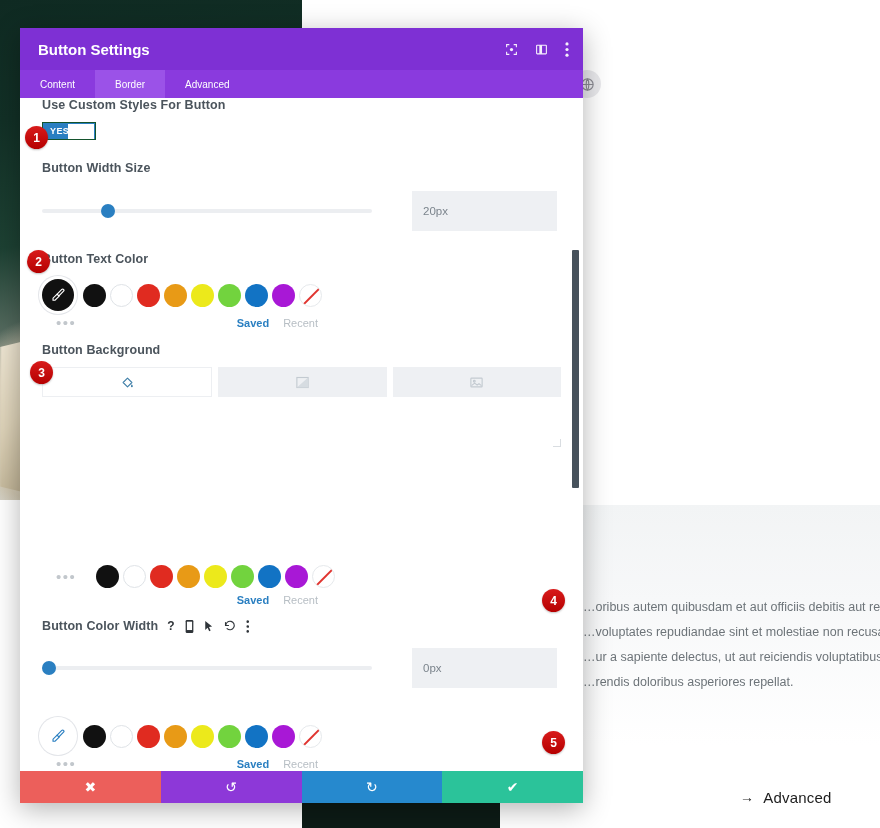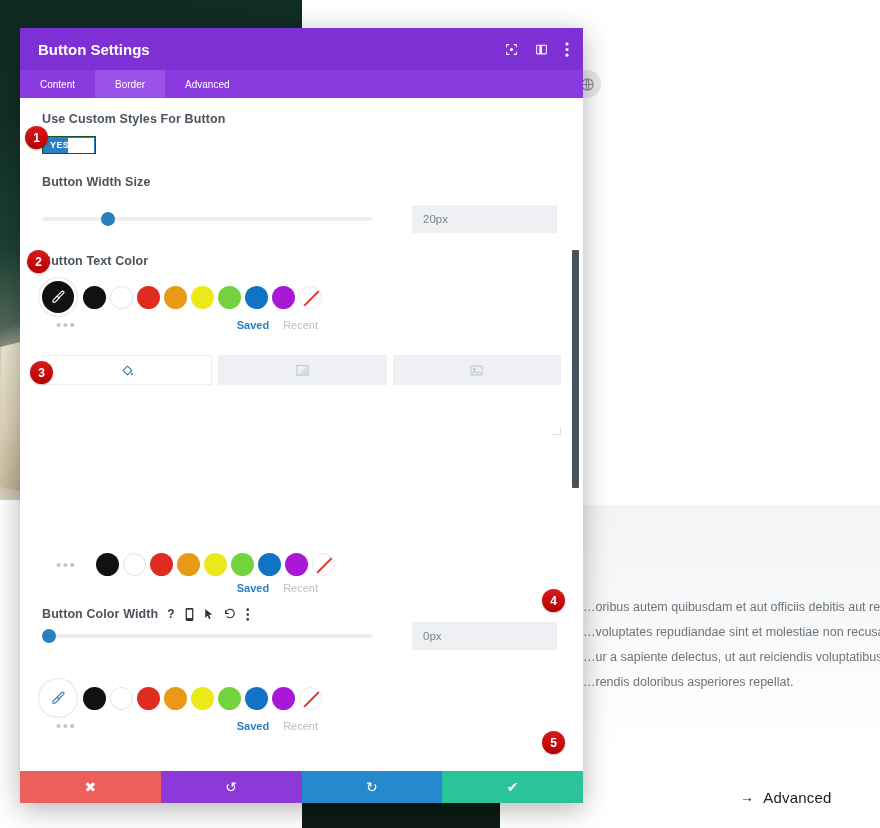--- a/index.html
+++ b/index.html
@@ -109,21 +109,21 @@
   
   .slider-row{ display:flex; align-items:center; gap:0; }
   .slider{
     position:relative; height:4px; background:#eceef1; border-radius:2px; flex:0 0 auto;
   }
   .slider .handle{
     position:absolute; top:-5px; width:14px; height:14px; border-radius:50%;
     background:#2a7fc1; transform:translateX(-50%);
   }
   .val-box{
-    height:28px; background:#eef0f3; display:flex; align-items:center;
+    height:40px; background:#eef0f3; display:flex; align-items:center;
     padding-left:11px; font-size:11.5px; color:#7b848c;
   }
 
   
   .swatch-row{ display:flex; align-items:center; gap:0; }
   .sw{ width:23px; height:23px; border-radius:50%; margin-right:4px; flex:0 0 auto; }
   .sw.white{ border:1px solid #dfe3e7; background:#ffffff; }
   .sw.none{
     background:#ffffff; border:1px solid #e6e9ec; position:relative; overflow:hidden;
   }
@@ -237,21 +237,21 @@
       <div class="tab">Content</div>
       <div class="tab active">Border</div>
       <div class="tab">Advanced</div>
     </div>
 
     <div class="modal-body">
 
       <div class="scrollbar"></div>
       <div class="scroll-thumb"></div>
 
-      <div class="field" style="padding-top:14px;">
+      <div class="field" style="">
         <div class="field-label">Use Custom Styles For Button</div>
         <div style="margin-top:10px;">
           <div class="toggle">
             <span class="t-txt">YES</span>
             <span class="knob"></span>
           </div>
         </div>
       </div>
 
       <div class="field" style="padding-top:21px;">
@@ -286,20 +286,21 @@
         <div class="meta-row" style="margin-top:6px; width:262px; margin-left:14px;">
           <span class="dots-more">•••</span>
           <span class="saved-recent">
             <span class="saved">Saved</span>
             <span class="recent">Recent</span>
           </span>
         </div>
       </div>
 
       <div class="field" style="padding-top:14px;">
+        <div class="field-label">Button Background</div>
         <div class="bgtabs" style="margin-top:10px;">
           <div class="bgtab active">
             <svg width="15" height="15" viewBox="0 0 24 24" fill="none" stroke="#3f7fa8" stroke-width="1.8" stroke-linejoin="round">
               <path d="M5 12L12 5l7 7-7 7-7-7z"></path>
                 <path d="M19 14c0 1.6 1.5 2.5 1.5 4a1.5 1.5 0 0 1-3 0c0-1.5 1.5-2.4 1.5-4z" fill="#3f7fa8" stroke="none"></path>
             </svg>
           </div>
           <div class="bgtab">
             <svg width="15" height="15" viewBox="0 0 24 24">
               <rect x="3" y="4" width="18" height="16" fill="none" stroke="#c3cad1" stroke-width="1.8"></rect>
@@ -366,21 +367,21 @@
             </span>
             <span>
               <svg width="3.5" height="13" viewBox="0 0 4 16" fill="#2f3439">
                   <circle cx="2" cy="2" r="1.6"></circle>
                   <circle cx="2" cy="8" r="1.6"></circle>
                   <circle cx="2" cy="14" r="1.6"></circle>
                 </svg>
             </span>
           </span>
         </div>
-        <div class="slider-row" style="margin-top:1px;">
+        <div class="slider-row" style="margin-top:15px;">
           <div class="slider" id="sl-borderwidth" style="width:330px;">
             <div class="handle" style="left: 2%;"></div>
           </div>
           <div class="val-box" style="width:145px; margin-left:40px;">0px</div>
         </div>
       </div>
 
       <div class="field" style="padding-top:19px;">
         <div class="swatch-row" style="margin-top:13px;">
           <div class="eyedrop light">

